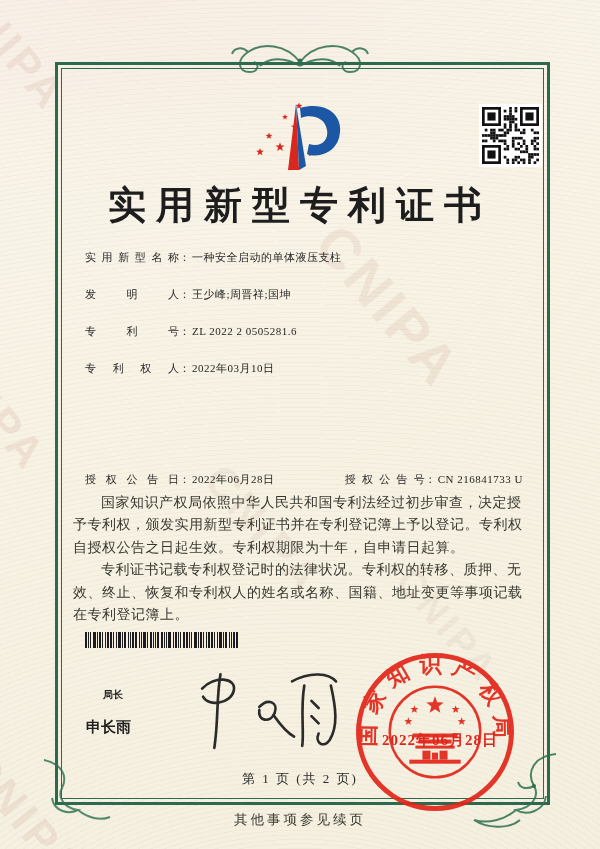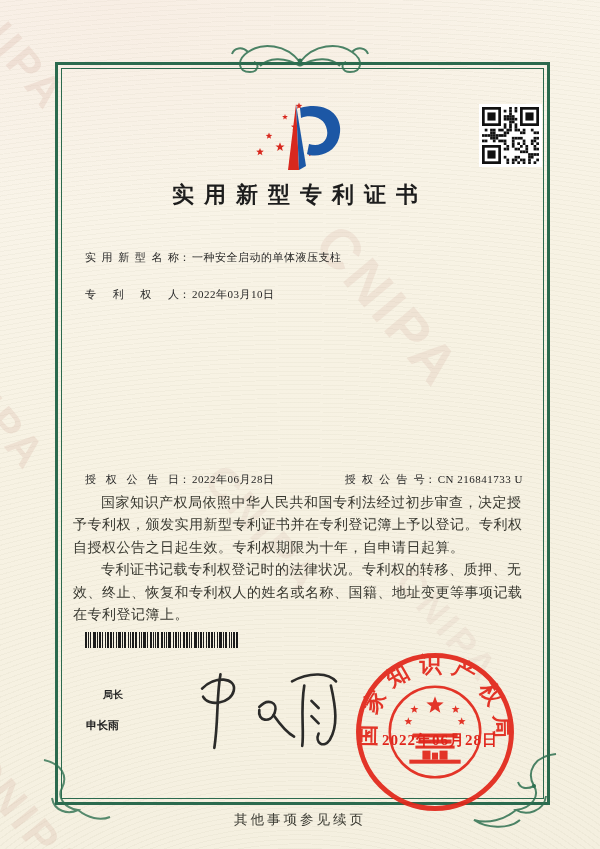--- a/index.html
+++ b/index.html
@@ -26,33 +26,33 @@
     position:absolute; left:55px; top:62px; width:489px; height:737px;
     border:3px solid #2b6a4e;
   }
   .frame::after{content:''; position:absolute; inset:3px; border:1px solid #2b6a4e;}
   .ornament{position:absolute; pointer-events:none;}
   .cert-no{position:absolute; left:75px; top:99px; font-size:14.5px; letter-spacing:2.5px; color:#2c2c2c;}
   .logo{position:absolute; left:247px; top:100px; width:113px; height:78px;}
   .qr{position:absolute; left:479px; top:104px; width:57px; height:57px; background:#fff; padding:3px;}
   .title{
     position:absolute; left:0; right:0; top:180px; text-align:center;
-    font-size:22px; font-weight:700; letter-spacing:10px; color:#1d1d1d;
+    font-size:38px; font-weight:700; letter-spacing:10px; color:#1d1d1d;
   }
   .fields{position:absolute; left:85px; top:246px; width:445px; font-size:11px;}
   .f-row{line-height:22px; margin-bottom:15px; white-space:nowrap;}
   .f-label{display:inline-block; width:94px; text-align:justify; text-align-last:justify; color:#2a2a2a;}
   .f-colon{display:inline-block; margin:0 2px 0 0; color:#2a2a2a;}
   .f-value{letter-spacing:0.5px; color:#1f1f1f;}
   .g-value1{display:inline-block; width:150px; letter-spacing:0.5px;}
   .paragraphs{position:absolute; left:73px; top:492px; width:457px; font-size:14px; line-height:22.4px; color:#383830;}
   .paragraphs p{margin:0; text-indent:2em; letter-spacing:0.5px;}
   .barcode{position:absolute; left:85px; top:632px;}
   .signer-title{position:absolute; left:103px; top:688px; font-size:10px; font-weight:700; color:#222;}
-  .signer-name{position:absolute; left:86px; top:718px; font-size:11px; font-weight:700; color:#222;}
+  .signer-name{position:absolute; left:86px; top:718px; font-size:15px; font-weight:700; color:#222;}
   .signature{position:absolute; left:185px; top:662px; width:165px; height:92px;}
   .seal{position:absolute; left:352px; top:649px; width:166px; height:166px; opacity:0.93;}
   .seal-date{
     position:absolute; left:358px; top:731px; width:164px; text-align:center;
     font-size:15px; font-weight:700; color:#e0261c; letter-spacing:1px; white-space:nowrap;
   }
   .page-info{position:absolute; left:0; right:0; top:770px; text-align:center; font-size:13px; letter-spacing:2px; color:#2c2c2c;}
   .footer-note{position:absolute; left:0; right:0; top:811px; text-align:center; font-size:13.5px; letter-spacing:3px; color:#3a3a32;}
 </style>
 </head>
@@ -239,20 +239,22 @@
       <rect x="0" y="14" width="7" height="7" fill="#111"></rect>
       <rect x="1" y="15" width="5" height="5" fill="#fff"></rect>
       <rect x="2" y="16" width="3" height="3" fill="#111"></rect>
     </svg>
 
   <div class="title">实用新型专利证书</div>
 
   <div class="fields">
 
   <div class="f-row"><span class="f-label">实用新型名称</span><span class="f-colon">：</span><span class="f-value">一种安全启动的单体液压支柱</span></div>
+      <div class="f-row"><span class="f-label">发明人</span><span class="f-colon">：</span><span class="f-value">王少峰;周晋祥;国坤</span></div>
+      <div class="f-row"><span class="f-label">专利号</span><span class="f-colon">：</span><span class="f-value">ZL 2022 2 0505281.6</span></div>
       <div class="f-row"><span class="f-label">专利权人</span><span class="f-colon">：</span><span class="f-value">2022年03月10日</span></div>
     </div>
   <div class="fields" style="top:468px;">
     <div class="f-row">
       <span class="f-label">授权公告日</span><span class="f-colon">：</span><span class="f-value g-value1">2022年06月28日</span>
       <span class="f-label" style="width:80px;">授权公告号</span><span class="f-colon">：</span><span class="f-value">CN 216841733 U</span>
     </div>
   </div>
 
   <div class="paragraphs">
@@ -354,16 +356,17 @@
       <rect x="66" y="90" width="33" height="4"></rect>
       <rect x="63" y="96" width="39" height="3"></rect>
       <rect x="70" y="101" width="8" height="9"></rect>
       <rect x="87" y="101" width="8" height="9"></rect>
       <rect x="79.5" y="103" width="6" height="7"></rect>
       <rect x="57" y="110" width="51" height="4"></rect>
     </g>
   </svg>
   <div class="seal-date">2022年06月28日</div>
 
+  <div class="page-info">第 1 页 (共 2 页)</div>
 
   <div class="footer-note">其他事项参见续页</div>
 
 </div>
 
 </body></html>

